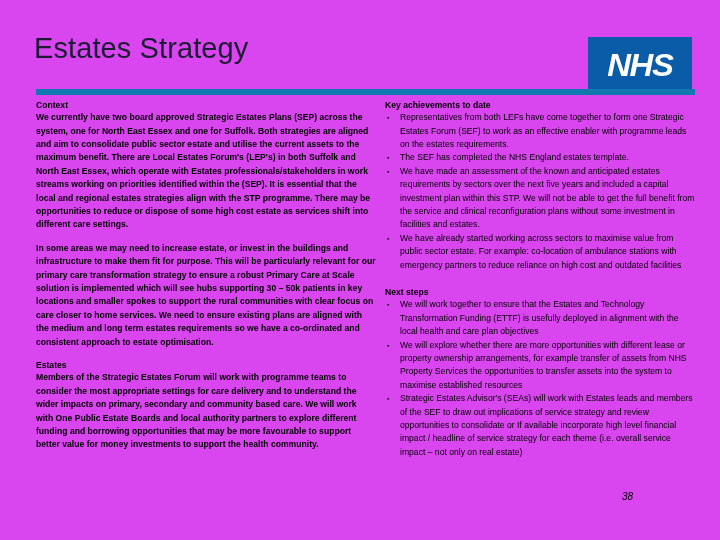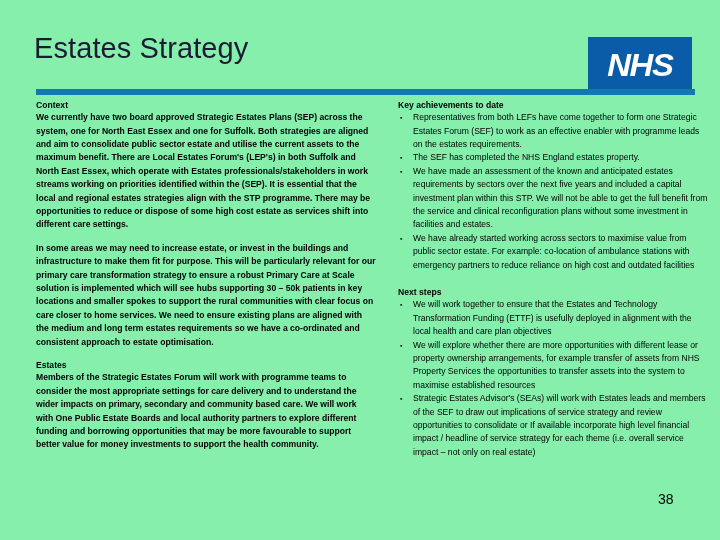--- a/index.html
+++ b/index.html
@@ -14,21 +14,21 @@
     font-family: "Liberation Sans", sans-serif;
     color: #000000;
     position: relative;
   }
 
   .slide {
     position: absolute;
     left: 0; top: 0;
     width: 720px;
     height: 540px;
-    background: #86efac;
+    background: #d946ef;
   }
 
   
   .slide-header {
     position: absolute;
     left: 0; top: 0;
     width: 720px;
     height: 96px;
   }
   .slide-title {
@@ -86,21 +86,21 @@
   }
   .col {
     position: absolute;
     top: 0;
   }
   .col-left {
     left: 36px;
     width: 340px;
   }
   .col-right {
-    left: 398px;
+    left: 385px;
     width: 312px;
   }
 
   .block { margin-bottom: 10px; }
   .block:last-child { margin-bottom: 0; }
 
   .block-heading {
     font-size: 8.6px;
     font-weight: 700;
     line-height: 1.42;
@@ -133,25 +133,26 @@
     position: absolute;
     left: 2px;
     top: 0;
     font-size: 7px;
     line-height: 1.9;
     color: #1b1b1b;
   }
 
   .page-number {
     position: absolute;
-    left: 658px;
+    left: 622px;
     top: 492px;
-    font-size: 14px;
+    font-size: 10px;
     color: #000000;
     line-height: 1;
+    font-style: italic;
   }
 </style>
 </head>
 <body>
 
 <div class="slide">
 
   <div class="slide-header">
     <div class="slide-title">Estates Strategy</div>
 
@@ -186,21 +187,21 @@
 
       <div class="block">
         <div class="block-heading">Key achievements to date</div>
         <ul class="bullets">
           <li>
             <span class="bullet-marker">▪</span>
             <span>Representatives from both LEFs have come together to form one Strategic Estates Forum (SEF) to work as an effective enabler with programme leads on the estates requirements.</span>
           </li>
           <li>
             <span class="bullet-marker">▪</span>
-            <span>The SEF has completed the NHS England estates property.</span>
+            <span>The SEF has completed the NHS England estates template.</span>
           </li>
           <li>
             <span class="bullet-marker">▪</span>
             <span>We have made an assessment of the known and anticipated estates requirements by sectors over the next five years and included a capital investment plan within this STP.  We will not be able to get the full benefit from the service and clinical reconfiguration plans without some investment in facilities and estates.</span>
           </li>
           <li>
             <span class="bullet-marker">▪</span>
             <span>We have already started working across sectors to maximise value from public sector estate.  For example: co-location of ambulance stations with emergency partners to reduce reliance on high cost and outdated facilities</span>
           </li>
         </ul>

